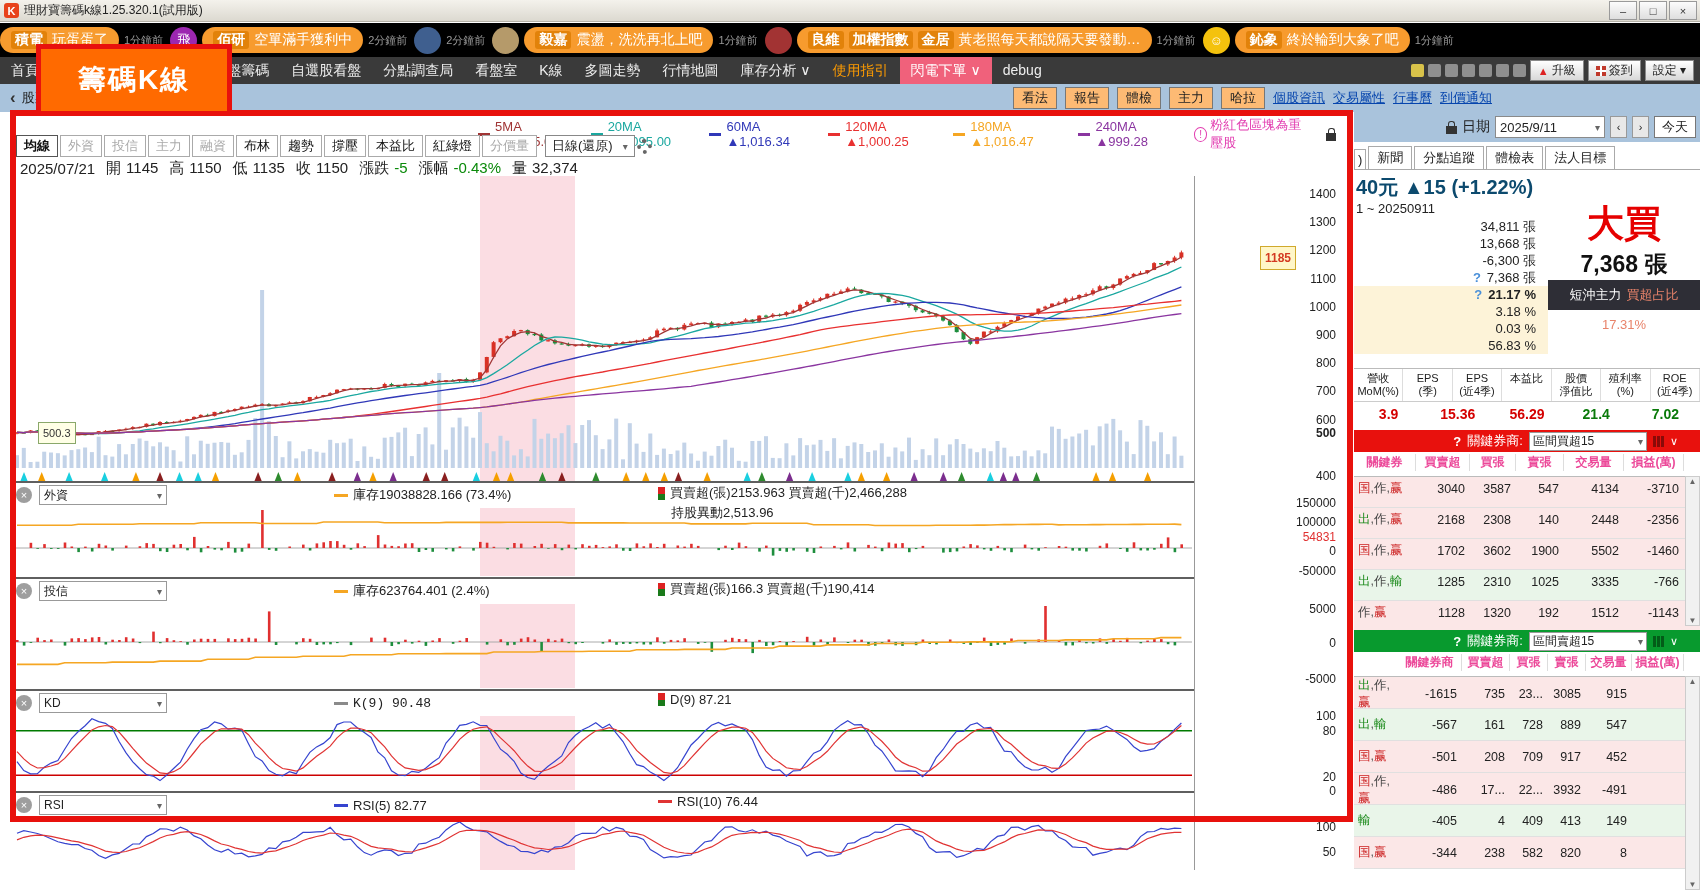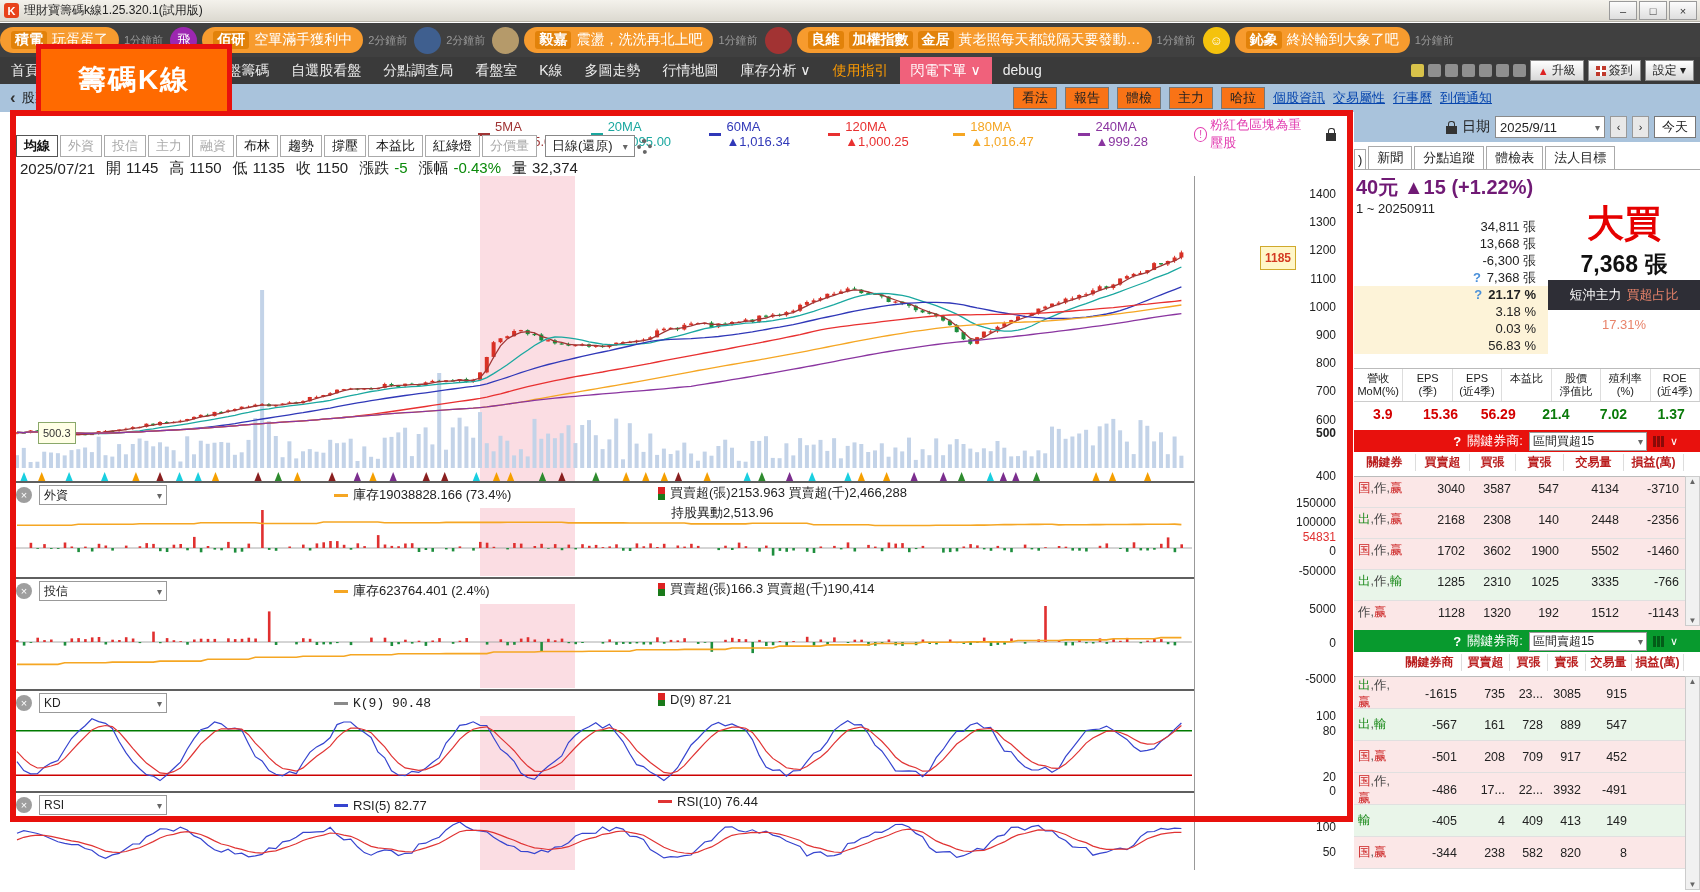--- a/index.html
+++ b/index.html
@@ -9,21 +9,21 @@
   #titlebar{position:absolute;left:0;top:0;width:1700px;height:22px;
     background:linear-gradient(#f4f2ec,#dcd9d0);border-bottom:1px solid #b5b2a8;
     display:flex;align-items:center;padding-left:4px;box-sizing:border-box;}
   .appicon{width:15px;height:15px;background:#e8431c;color:#fff;font-weight:bold;font-size:11px;
     display:inline-flex;align-items:center;justify-content:center;border-radius:3px;margin-right:5px;}
   .apptitle{font-size:12px;color:#222;}
   .winbtns{margin-left:auto;display:flex;gap:2px;padding-right:3px;}
   .wb{width:26px;height:17px;background:linear-gradient(#fcfcfc,#dedede);border:1px solid #9a9a9a;
     display:inline-flex;align-items:center;justify-content:center;font-size:11px;color:#333;}
   
-  #chatbar{position:absolute;left:0;top:23px;width:1700px;height:34px;background:#404040;
+  #chatbar{position:absolute;left:0;top:23px;width:1700px;height:34px;background:#000000;
     display:flex;align-items:center;gap:7px;overflow:hidden;white-space:nowrap;}
   .chat-item{display:flex;align-items:center;gap:5px;flex-shrink:0;}
   .chat-avatar{width:27px;height:27px;border-radius:50%;display:inline-flex;align-items:center;
     justify-content:center;color:#fff;font-size:13px;flex-shrink:0;}
   .chat-pill{background:#f79b2e;border-radius:14px;color:#fff;height:26px;display:flex;align-items:center;
     gap:5px;padding:0 11px;font-size:14px;}
   .chat-tag{background:#e2820a;border-radius:3px;padding:0 4px;font-weight:bold;}
   .chat-time{color:#999;font-size:11px;}
   .gear{width:15px;height:15px;border:4px dotted #666;border-radius:50%;box-sizing:border-box;}
   
@@ -47,21 +47,21 @@
   .backarrow{font-size:17px;color:#333;font-weight:bold;}
   .inputbox{background:#fff;border:1px solid #8a8a8a;height:19px;display:inline-flex;align-items:center;
     padding:0 4px;font-size:13px;gap:14px;}
   .ddar{color:#666;font-size:10px;}
   .icon-search{position:relative;width:15px;height:15px;}
   .icon-search:before{content:"";position:absolute;left:1px;top:1px;width:8px;height:8px;border:2px solid #444;border-radius:50%;}
   .icon-search:after{content:"";position:absolute;left:10px;top:10px;width:6px;height:2px;background:#444;transform:rotate(45deg);transform-origin:0 0;}
   .plus{font-size:17px;font-weight:bold;color:#333;}
   .stockname{color:#1558c0;font-size:14px;font-weight:bold;margin-left:4px;}
   #stock-right{margin-left:auto;display:flex;align-items:center;gap:8px;margin-right:208px;}
-  .sbtn{background:#f97316;border:1px solid #777;padding:1px 8px;font-size:13px;color:#222;}
+  .sbtn{background:#fdba74;border:1px solid #777;padding:1px 8px;font-size:13px;color:#222;}
   .slink{color:#0645ad;text-decoration:underline;font-size:13px;}
   .lock{position:relative;width:11px;height:8px;background:#333;margin-top:5px;}
   .lock:before{content:"";position:absolute;left:1.5px;top:-5px;width:5px;height:4px;border:1.5px solid #333;border-bottom:none;border-radius:3px 3px 0 0;}
   
   #chartarea{position:absolute;left:10px;top:112px;width:1332px;height:758px;background:#fff;}
   #legend{position:absolute;left:468px;top:4px;right:6px;display:flex;align-items:center;gap:15px;font-size:13px;}
   .lg-item{display:flex;align-items:center;gap:5px;}
   .lg-swatch{width:14px;height:3px;}
   #legend .note{margin-left:auto;color:#e23cb0;display:flex;align-items:center;gap:3px;}
   .excl{width:13px;height:13px;border:1px solid #e23cb0;border-radius:50%;font-size:10px;display:inline-flex;align-items:center;justify-content:center;}
@@ -95,55 +95,55 @@
   #datebar{position:absolute;left:0;top:0;width:346px;height:30px;background:#a9c3dc;display:flex;
     align-items:center;justify-content:flex-end;gap:5px;padding-right:4px;box-sizing:border-box;}
   #datebar .dlabel{font-size:14px;color:#222;}
   .dateinput{background:#fff;border:1px solid #8a8a8a;height:20px;width:100px;display:inline-flex;
     align-items:center;justify-content:space-between;padding:0 4px;font-size:13px;}
   .stepbtn{width:15px;height:20px;background:#e8e8e8;border:1px solid #999;display:inline-flex;
     align-items:center;justify-content:center;font-size:11px;}
   .todaybtn{background:#fff;border:1px solid #777;padding:1px 7px;font-size:13px;}
   #sidetabs{position:absolute;left:0;top:32px;width:346px;height:26px;display:flex;gap:2px;align-items:flex-end;border-bottom:1px solid #aaa;box-sizing:border-box;}
   .stab{border:1px solid #aaa;border-bottom:none;background:#fff;padding:2px 8px;font-size:13px;}
-  #priceline{position:absolute;left:2px;top:62px;font-size:20px;font-weight:bold;color:#701a75;}
+  #priceline{position:absolute;left:2px;top:62px;font-size:20px;font-weight:bold;color:#0c4a6e;}
   #sum-left{position:absolute;left:0;top:88px;width:194px;}
   .sumrange{font-size:13px;padding:1px 0 2px 2px;}
   .sumrow{display:flex;justify-content:flex-end;align-items:center;gap:6px;height:17px;font-size:13px;padding-right:12px;}
   .sumrow.hl{background:#fdf3d8;}
   .sumrow.bold{font-weight:bold;}
   .qmark{color:#4a90d9;font-weight:bold;}
   #sum-right{position:absolute;left:194px;top:88px;width:152px;}
   .darkbox{background:#2e2e36;color:#fff;text-align:center;}
   #today-box{height:46px;padding-top:4px;box-sizing:border-box;font-size:13px;}
   #today-box .l2{font-weight:bold;font-size:15px;letter-spacing:3px;}
   #action{color:#e60000;font-size:37px;font-weight:bold;text-align:center;line-height:48px;}
   #amount{color:#111;font-size:23px;font-weight:bold;text-align:center;line-height:32px;}
   #shortnote{height:30px;line-height:30px;font-size:13px;}
   #shortnote .n2{color:#e8836a;margin-left:5px;}
   #metrics{position:absolute;left:0;top:256px;width:346px;border-top:1px solid #bbb;}
   .mhead{display:grid;grid-template-columns:repeat(7,1fr);border-bottom:1px solid #ccc;}
   .mh{font-size:11px;text-align:center;padding:3px 0;border-right:1px solid #ddd;color:#222;line-height:13px;}
-  .mvals{display:grid;grid-template-columns:repeat(6,1fr);}
+  .mvals{display:grid;grid-template-columns:repeat(5,1fr);}
   .mv{font-size:14px;font-weight:bold;text-align:center;padding:4px 0;}
   .c-r{color:#d40000;} .c-g{color:#0a7a0a;} .c-k{color:#222;}
   .filterbar{position:absolute;left:0;width:346px;height:22px;color:#fff;font-size:13px;display:flex;
     align-items:center;justify-content:flex-end;gap:6px;padding-right:22px;box-sizing:border-box;}
   #redbar{top:318px;background:#e8110d;}
   #greenbar{top:518px;background:#089a2e;}
   .fsel{background:#fff;color:#222;border:1px solid #999;width:110px;height:17px;font-size:12px;
     display:inline-flex;align-items:center;justify-content:space-between;padding:0 3px;}
   .grid-ic{width:11px;height:11px;}
   #redbar .grid-ic{background:repeating-linear-gradient(90deg,#8a0a08 0 3px,#e8110d 3px 4px);}
   #greenbar .grid-ic{background:repeating-linear-gradient(90deg,#035c18 0 3px,#089a2e 3px 4px);}
   .chev{font-size:11px;}
   .btable{position:absolute;left:0;width:346px;font-size:12px;}
   #table1{top:340px;} #table2{top:540px;}
   .thead{display:grid;border-bottom:1px solid #bbb;height:24px;align-items:center;}
-  .th{text-align:center;font-weight:bold;color:#b91c1c;border-right:1px solid #ddd;font-size:12px;}
+  .th{text-align:center;font-weight:bold;color:#ec4899;border-right:1px solid #ddd;font-size:12px;}
   .trow{display:grid;align-items:center;border-bottom:1px solid #e0e0e0;}
   .bg-p{background:#fbe7e7;} .bg-g{background:#e9f5e9;}
   .td{text-align:right;padding-right:5px;color:#222;font-size:12.5px;}
   .td.tags{text-align:left;padding-left:4px;}
   .sbar{position:absolute;width:15px;background:#f1f1f1;border:1px solid #ccc;box-sizing:border-box;
     display:flex;flex-direction:column;justify-content:space-between;align-items:center;font-size:8px;color:#666;}
   
   #anno-rect{position:absolute;left:10px;top:110px;width:1343px;height:712px;border:6px solid #e8110d;
     box-sizing:border-box;pointer-events:none;z-index:40;}
   #anno-menu{position:absolute;left:36px;top:44px;width:196px;height:72px;background:#ff6a00;

